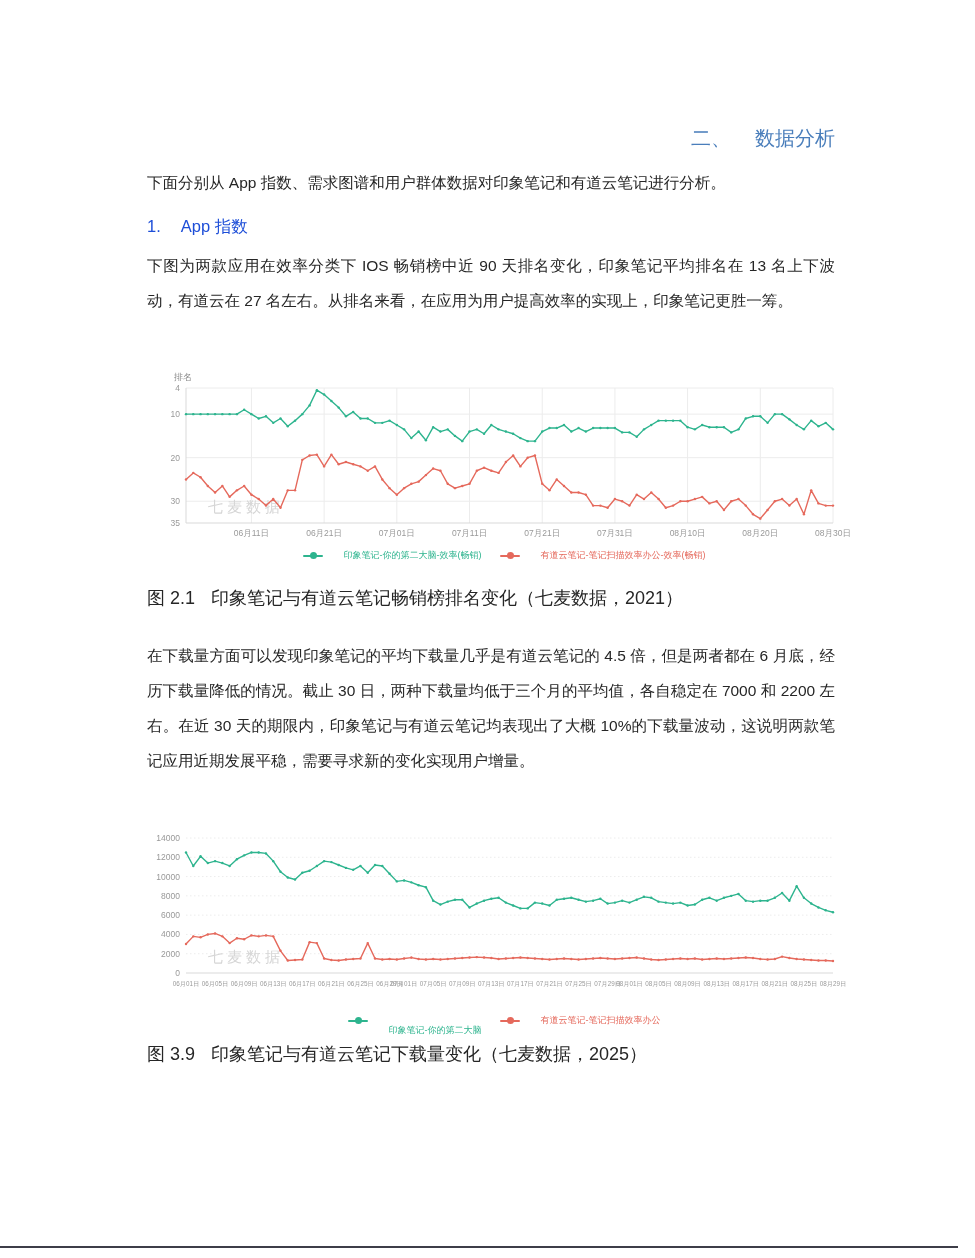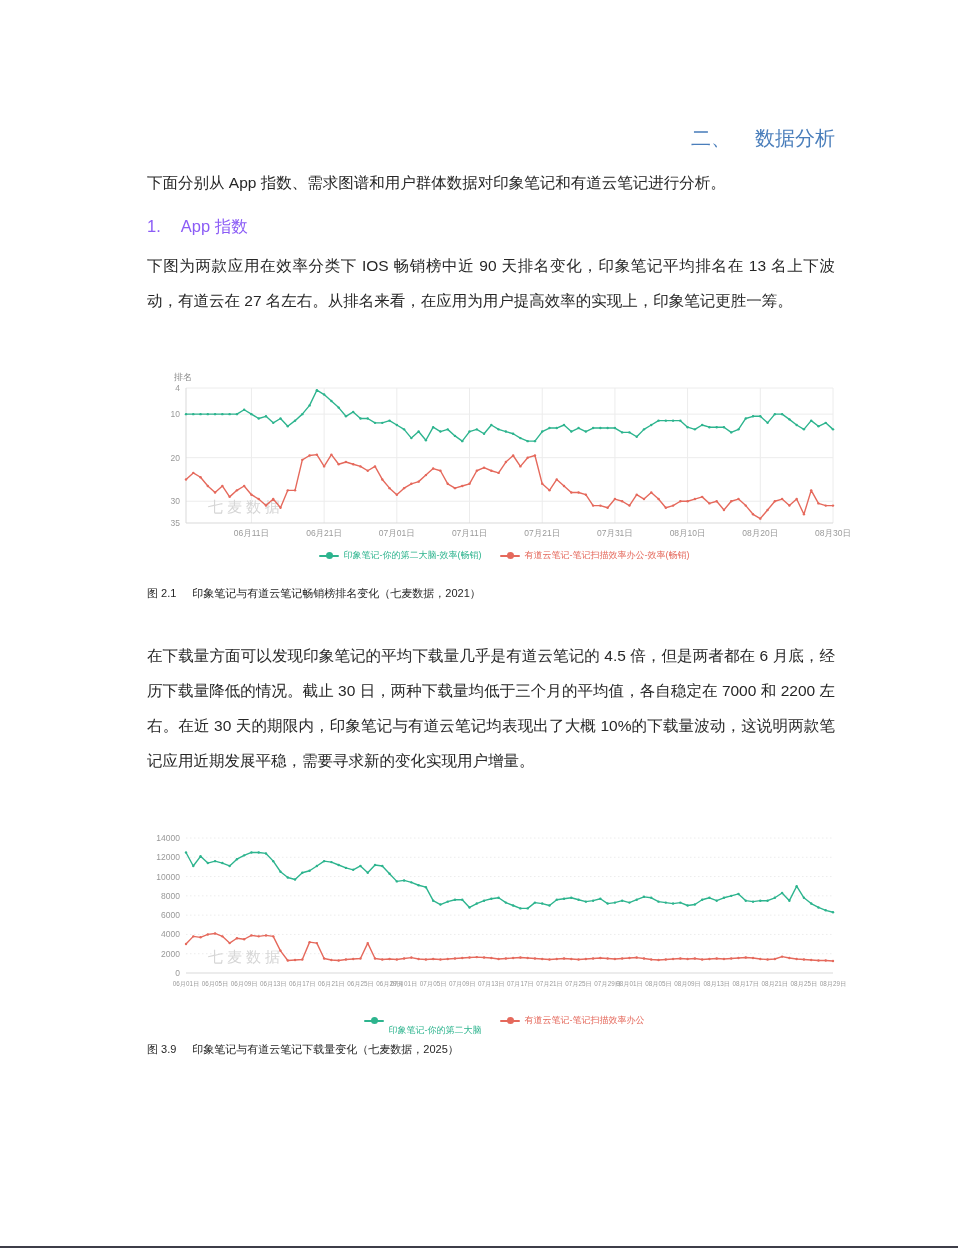--- a/index.html
+++ b/index.html
@@ -11,52 +11,52 @@
   .abs{position:absolute;}
   .content-block{left:147px;width:688px;}
   .h-section{top:124px;font-size:20px;line-height:28px;font-weight:400;}
   .h-section .num{margin-right:24px;}
   .para{font-size:15.5px;line-height:35px;text-align:justify;color:#262626;}
   .p1{top:165px;}
   .h-sub{top:216px;font-size:16.5px;font-weight:400;}
   .h-sub .num{margin-right:20px;}
   .p2{top:248px;}
   .p3{top:638px;}
-  .caption{font-size:11px;color:#262626;}
+  .caption{font-size:18px;color:#262626;}
   .cap1{top:586px;}
   .cap2{top:1042px;}
   .caption .cap-label{margin-right:16px;}
   .chart-svg{left:168px;overflow:visible;}
   .chart1{top:366px;}
   .chart2{top:822px;}
   .grid{stroke:#ececec;stroke-width:1;}
   .axis{stroke:#d9d9d9;}
   .ytick,.xtick{fill:#999;font-size:8.5px;}
   .ylab{fill:#8a8a8a;font-size:9px;}
   .small-x .xtick{font-size:6.3px;}
   .wm{fill:#d6d6d6;font-size:15px;letter-spacing:4px;}
   .legend{left:168px;width:672px;display:flex;justify-content:center;align-items:center;gap:18px;}
   .legend1{top:549px;}
   .legend2{top:1004px;}
-  .lg-item{display:inline-flex;align-items:center;gap:5px;}
+  .lg-item{display:inline-flex;align-items:center;gap:21px;}
   .lg-mark{display:inline-block;width:20px;height:2px;border-radius:1px;position:relative;}
   .lg-mark i{position:absolute;left:7px;top:-2.5px;width:7px;height:7px;border-radius:50%;}
   .lg-text{font-size:9px;}
   .bottom-line{top:1246px;left:0;width:958px;height:2px;background:#3e3e48;}
 </style>
 </head>
 <body>
 
 <div class="abs content-block h-section blue" style="color: rgb(74, 126, 187); text-align: right;">
   <span class="num">二、</span><span>数据分析</span>
 </div>
 
 <div class="abs content-block para p1">下面分别从 App 指数、需求图谱和用户群体数据对印象笔记和有道云笔记进行分析。</div>
 
-<div class="abs content-block h-sub blue" style="color: #8b5cf6;">
+<div class="abs content-block h-sub blue" style="color: #1d4ed8;">
   <span class="num">1.</span><span>App 指数</span>
 </div>
 
 <div class="abs content-block para p2">下图为两款应用在效率分类下 IOS 畅销榜中近 90 天排名变化，印象笔记平均排名在 13 名上下波动，有道云在 27 名左右。从排名来看，在应用为用户提高效率的实现上，印象笔记更胜一筹。</div>
 
 <svg class="abs chart-svg chart1" width="672" height="180">
     <line x1="83.42696629213484" x2="83.42696629213484" y1="22" y2="157" class="grid"></line>
     <line x1="156.12359550561797" x2="156.12359550561797" y1="22" y2="157" class="grid"></line>
     <line x1="228.82022471910113" x2="228.82022471910113" y1="22" y2="157" class="grid"></line>
     <line x1="301.5168539325843" x2="301.5168539325843" y1="22" y2="157" class="grid"></line>

